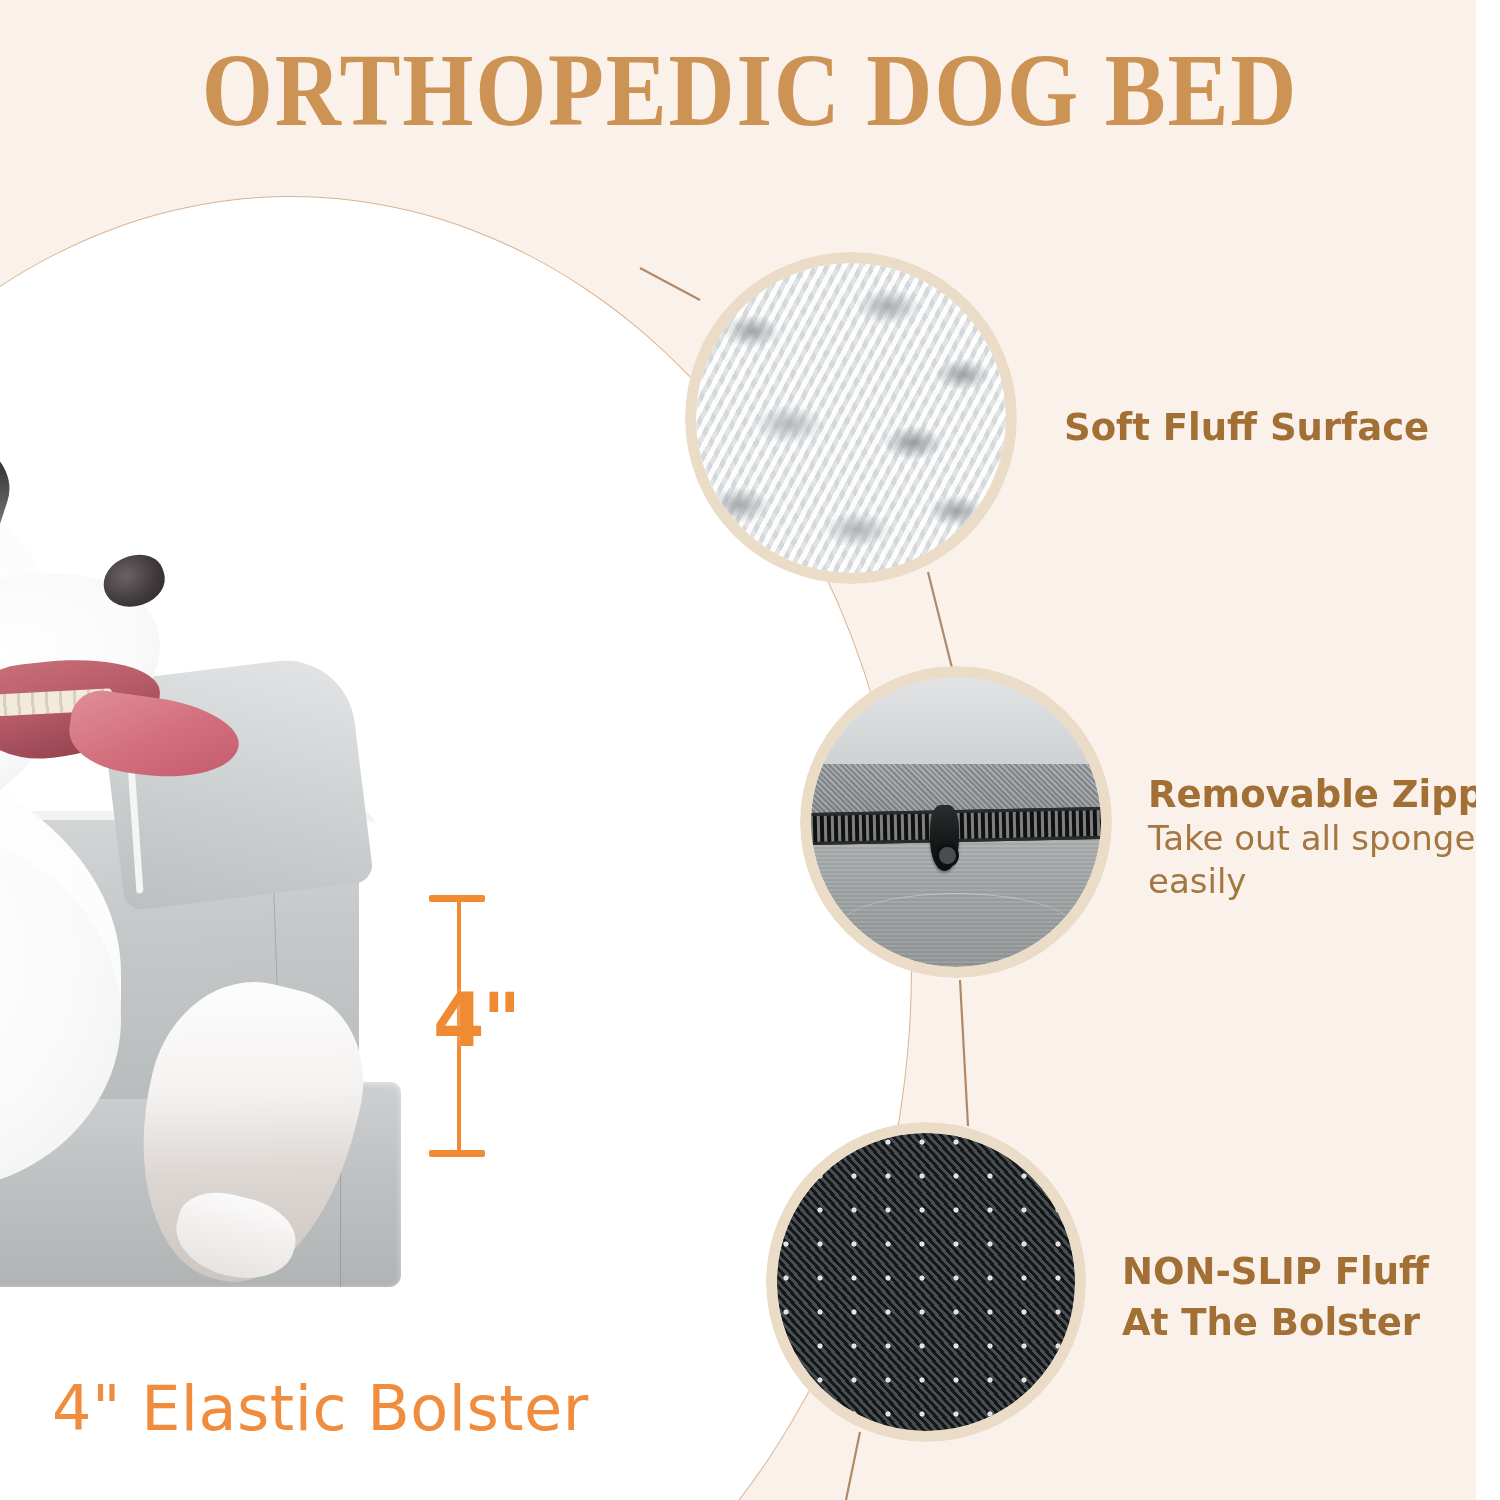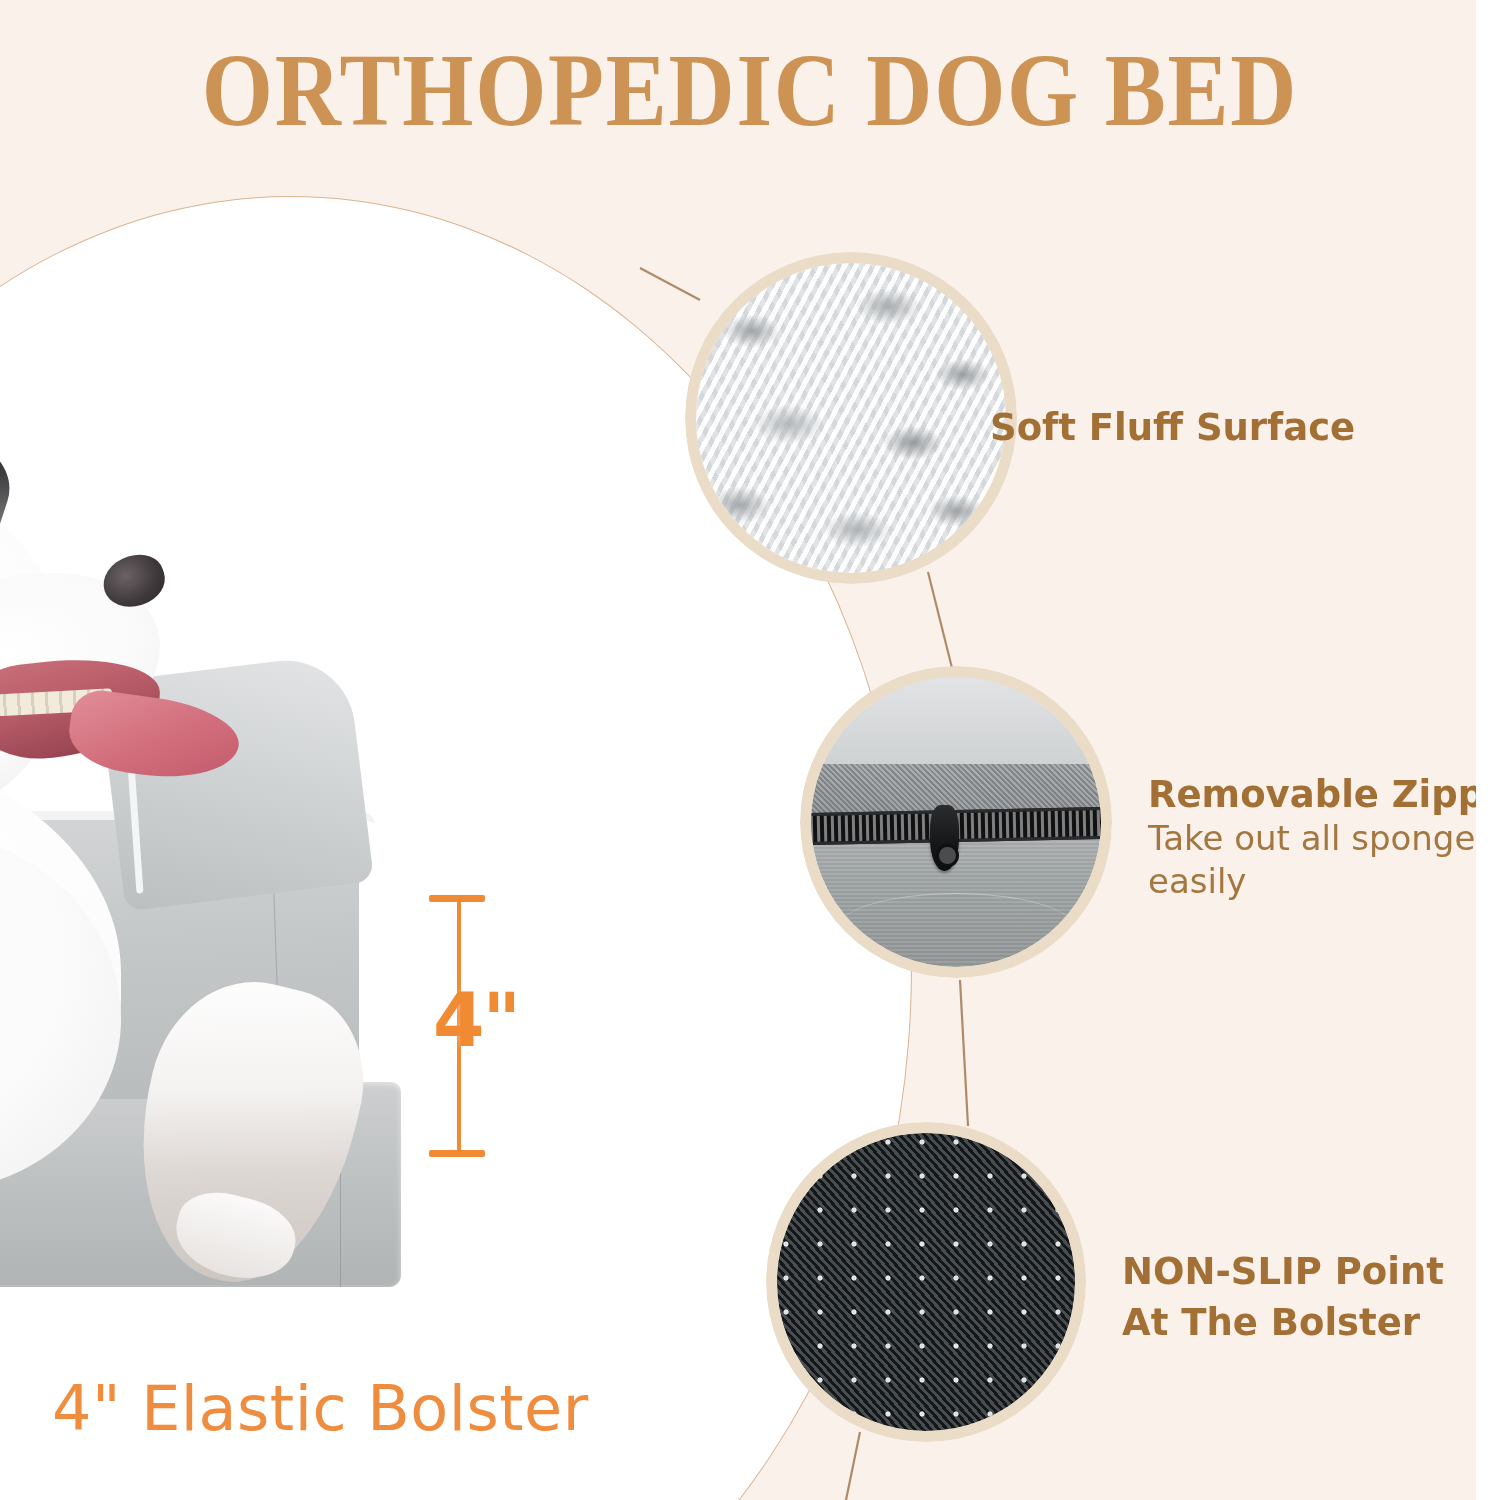--- a/index.html
+++ b/index.html
@@ -427,21 +427,21 @@
     color: #a26f34;
     white-space: nowrap;
   }
   .label-sub {
     font-weight: 400;
     font-size: 34px;
     line-height: 1.25;
     color: #a3773f;
     max-width: 370px;
   }
-  #label-fluff   { left: 990px; top: 405px; }
+  #label-fluff   { left: 1064px; top: 405px; }
   #label-zipper  { left: 1148px; top: 772px; }
   #label-nonslip { left: 1122px; top: 1246px; }
   #label-nonslip .label-title { line-height: 1.38; }
 
   
   #bolster-caption {
     position: absolute;
     left: 52px;
     top: 1372px;
     font-family: "DejaVu Sans", sans-serif;
@@ -540,19 +540,19 @@
   </div>
 
   <div id="callout-nonslip" class="callout">
     <div class="fill">
       <div class="grip-tex"></div>
     </div>
     <div class="ring"></div>
   </div>
 
   <div id="label-nonslip" class="label-block">
-    <div class="label-title">NON-SLIP Point</div>
+    <div class="label-title">NON-SLIP Fluff</div>
     <div class="label-title">At The Bolster</div>
   </div>
 
   <div id="bolster-caption">4" Elastic Bolster</div>
 
 </div>
 
 </body></html>

